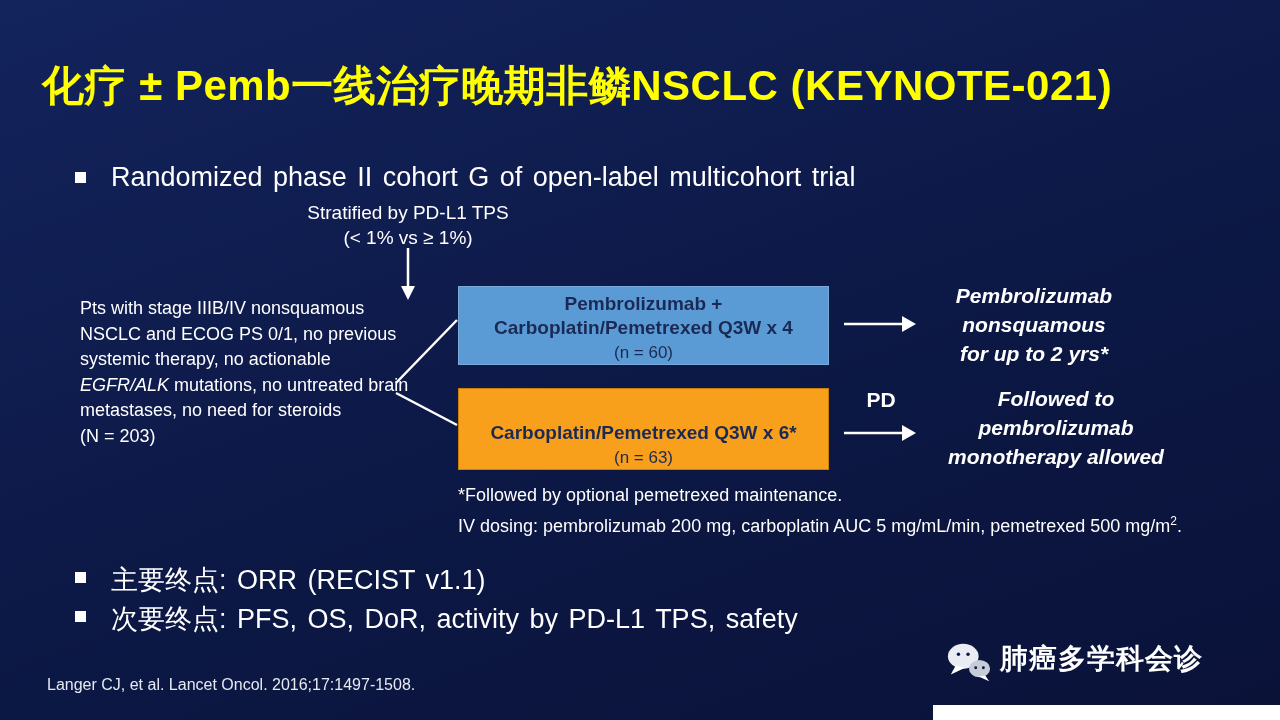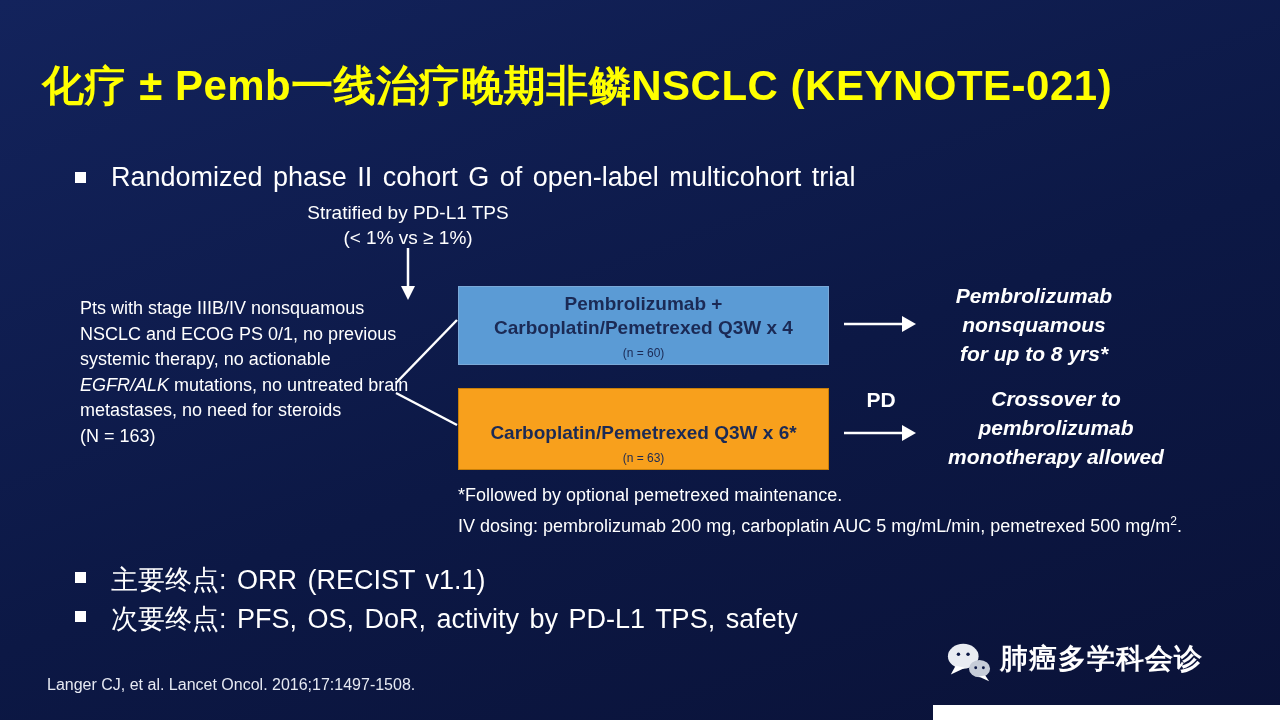--- a/index.html
+++ b/index.html
@@ -27,21 +27,21 @@
     font-size:18px;line-height:25.5px;color:#ffffff;
   }
   .arrow-svg{position:absolute;}
   .box{
     position:absolute;left:458px;width:371px;box-sizing:border-box;
     display:flex;flex-direction:column;justify-content:flex-end;align-items:center;text-align:center;
   }
   .box-blue{top:286px;height:79px;background:#5b9bd5;border:1px solid #7aa9d8;}
   .box-orange{top:388px;height:82px;background:#f8a01c;border:1px solid #c97f08;}
   .box .box-line{font-weight:bold;font-size:19px;line-height:24px;color:#1b2a55;}
-  .box .box-n{font-size:12px;line-height:22px;color:#1b2a55;margin-top:2px;}
+  .box .box-n{font-size:17px;line-height:22px;color:#1b2a55;margin-top:2px;}
   .outcome{position:absolute;text-align:center;font-weight:bold;font-style:italic;font-size:21px;line-height:29px;color:#ffffff;}
   .outcome-top{left:928px;top:281px;width:212px;}
   .outcome-bottom{left:925px;top:384px;width:262px;}
   .pd-label{position:absolute;left:844px;top:388px;width:74px;text-align:center;font-weight:bold;font-size:21px;color:#ffffff;}
   .footnote{position:absolute;left:458px;top:482px;font-size:18px;line-height:26px;color:#ffffff;}
   .footnote sup{font-size:12px;}
   .citation{position:absolute;left:47px;top:676px;font-size:16px;color:#e6e9f2;}
   .watermark{position:absolute;left:946px;top:640px;display:flex;align-items:flex-start;}
   .watermark .wm-text{font-size:28px;font-weight:bold;color:#ffffff;margin-left:8px;letter-spacing:1px;}
   .bottom-bar{position:absolute;left:933px;top:705px;width:347px;height:15px;background:#ffffff;}
@@ -64,21 +64,21 @@
     <div>Stratified by PD-L1 TPS</div>
     <div>(&lt; 1% vs ≥ 1%)</div>
   </div>
 
   <svg class="arrow-svg" style="left:396px;top:248px;" width="24" height="54">
     <line x1="12" y1="0" x2="12" y2="39"></line>
     <polygon points="5,38 19,38 12,52"></polygon>
   </svg>
 
   <div class="population"><span>Pts with stage IIIB/IV nonsquamous NSCLC and ECOG PS 0/1, no previous systemic therapy, no actionable </span><i>EGFR/ALK</i><span> mutations, no untreated brain metastases, no need for steroids</span>
-    <div>(N = 163)</div>
+    <div>(N = 203)</div>
   </div>
 
   <svg class="arrow-svg" style="left:393px;top:303px;" width="70" height="135">
     <line x1="3" y1="80" x2="64" y2="17"></line>
     <line x1="3" y1="90" x2="64" y2="122"></line>
   </svg>
 
   <div class="box box-blue">
     <div class="box-line">Pembrolizumab +</div>
     <div class="box-line">Carboplatin/Pemetrexed Q3W x 4</div>
@@ -98,25 +98,25 @@
   <div class="pd-label">PD</div>
 
   <svg class="arrow-svg" style="left:844px;top:420px;" width="74" height="26">
     <line x1="0" y1="13" x2="58" y2="13"></line>
     <polygon points="58,5 58,21 72,13"></polygon>
   </svg>
 
   <div class="outcome outcome-top">
     <div>Pembrolizumab</div>
     <div>nonsquamous</div>
-    <div>for up to 8 yrs*</div>
+    <div>for up to 2 yrs*</div>
   </div>
 
   <div class="outcome outcome-bottom">
-    <div>Crossover to</div>
+    <div>Followed to</div>
     <div>pembrolizumab</div>
     <div>monotherapy allowed</div>
   </div>
 
   <div class="footnote">
     <div>*Followed by optional pemetrexed maintenance.</div>
     <div><span>IV dosing: pembrolizumab 200 mg, carboplatin AUC 5 mg/mL/min, pemetrexed 500 mg/m</span><sup>2</sup><span>.</span></div>
   </div>
 
   <div class="bullet b2">

